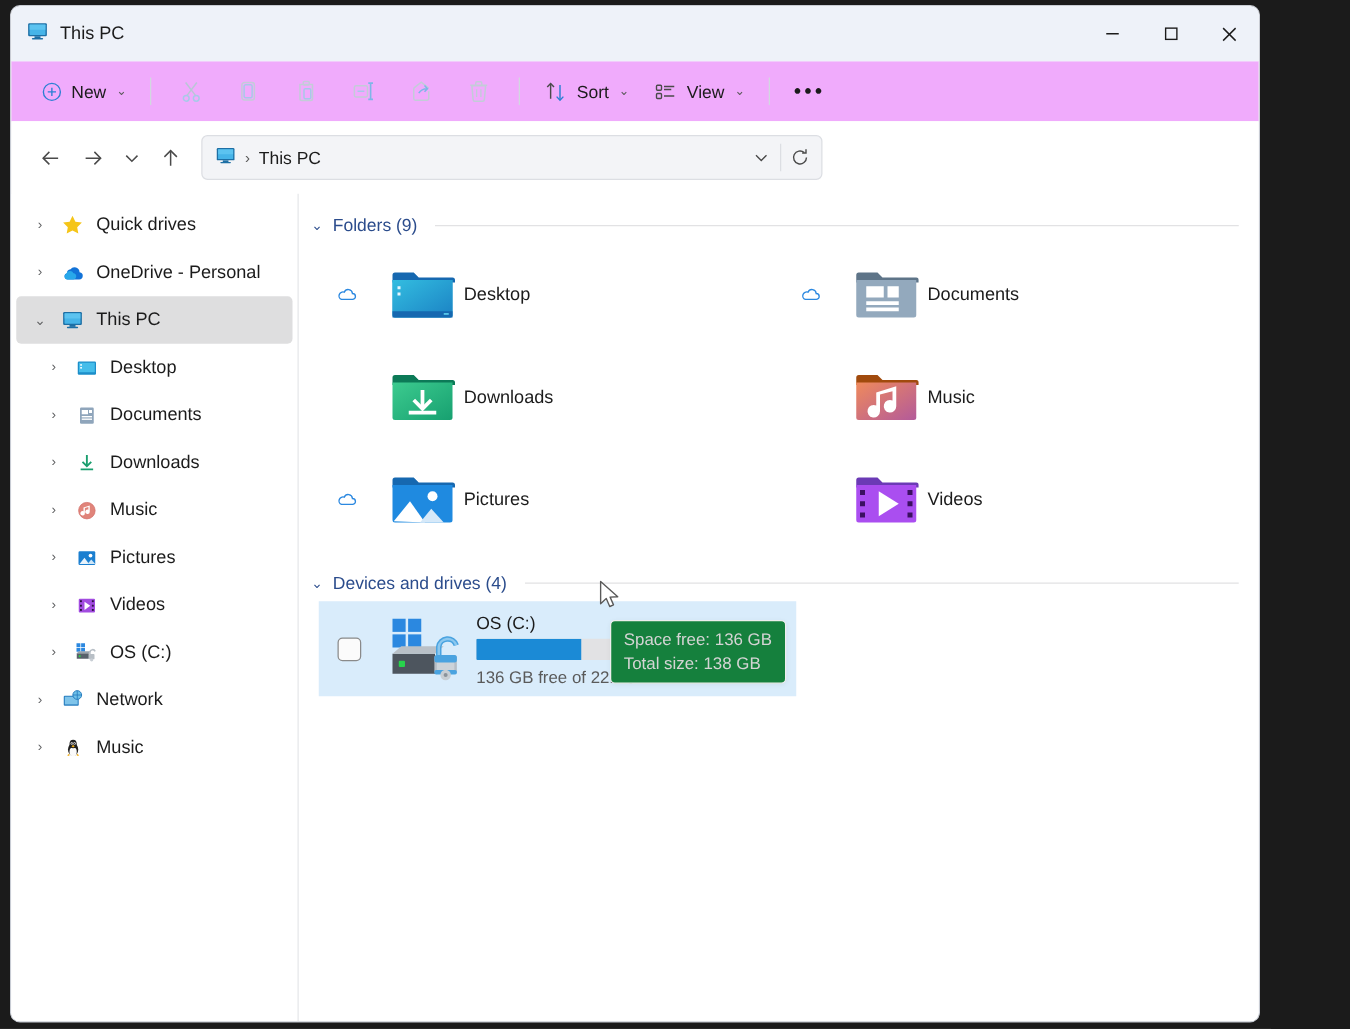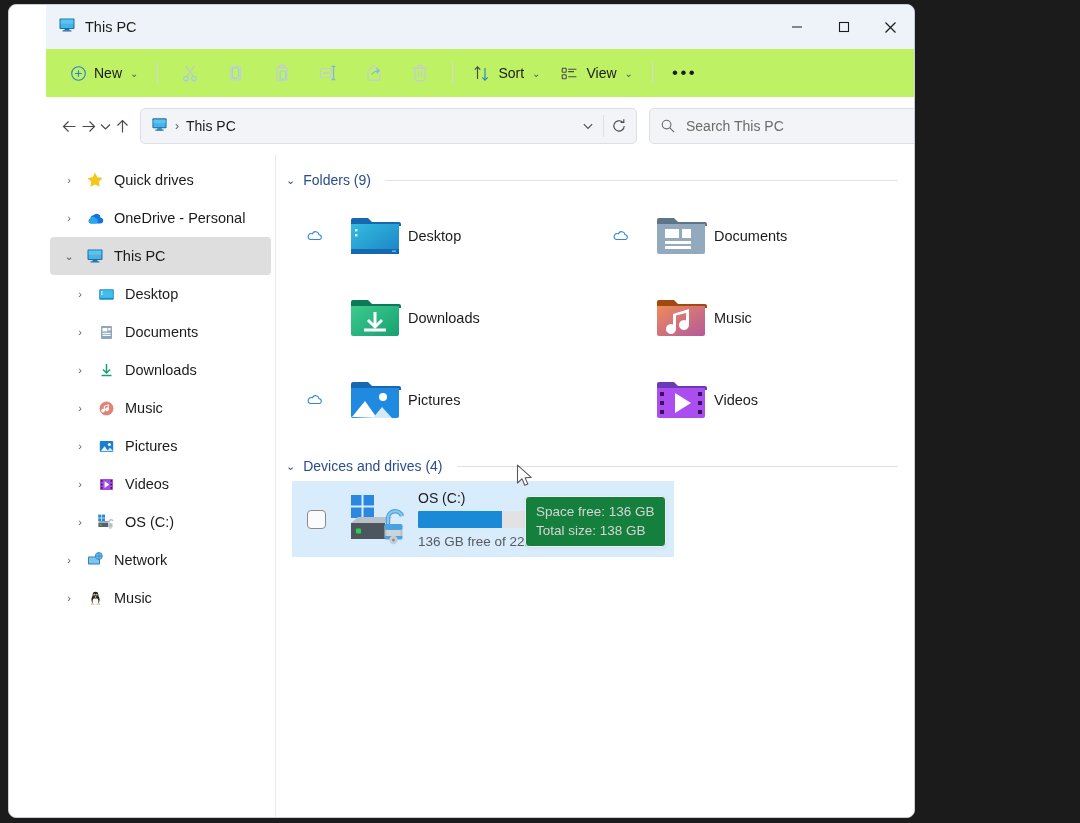--- a/index.html
+++ b/index.html
@@ -5,26 +5,26 @@
   * { box-sizing: border-box; margin: 0; padding: 0; }
   html, body {
     width: 1080px; height: 823px;
     background: #1b1b1b;
     font-family: "Liberation Sans", sans-serif;
     overflow: hidden;
   }
   .window {
     position: absolute;
     left: 8px; top: 4px;
-    width: 907px; height: 814px;
+    width: 1000px; height: 814px;
     background: #ffffff;
     border-radius: 8px;
     border: 1px solid #c8ccd4;
     overflow: hidden;
-    display: flex; flex-direction: column; padding-left: 37px;
+    display: flex; flex-direction: column;
   }
 
   
   .titlebar {
     height: 44px; flex: 0 0 44px;
     background: #eef2f9;
     display: flex; align-items: center;
     position: relative;
   }
   .title-left { display: flex; align-items: center; gap: 9px; padding-left: 12px; }
@@ -32,21 +32,21 @@
   .win-controls { position: absolute; right: 0; top: 0; height: 44px; display: flex; }
   .win-btn {
     width: 47px; height: 44px;
     display: flex; align-items: center; justify-content: center;
     cursor: default;
   }
 
   
   .toolbar {
     height: 48px; flex: 0 0 48px;
-    background: #bef264;
+    background: #f0abfc;
     display: flex; align-items: center;
     padding: 0 14px;
     gap: 0px;
   }
   .tb-item {
     height: 34px;
     display: flex; align-items: center; gap: 7px;
     padding: 0 10px;
     border-radius: 5px;
     cursor: default;
@@ -407,27 +407,20 @@
         <div class="addr-vsep"></div>
         <div class="addr-btn">
           <svg width="16" height="16" viewBox="0 0 17 17">
             <path d="M14 8.5a5.5 5.5 0 1 1-1.9-4.2" fill="none" stroke="#4a4a4a" stroke-width="1.2"></path>
             <path d="M13.6 1.4v3.3h-3.3" fill="none" stroke="#4a4a4a" stroke-width="1.2"></path>
           </svg>
         </div>
       </div>
     </div>
 
-    <div class="searchbox">
-      <svg width="16" height="16" viewBox="0 0 17 17">
-        <circle cx="7" cy="7" r="4.6" fill="none" stroke="#6b6b6b" stroke-width="1.2"></circle>
-        <line x1="10.4" y1="10.4" x2="15" y2="15" stroke="#6b6b6b" stroke-width="1.2"></line>
-      </svg>
-      <span class="search-ph">Search This PC</span>
-    </div>
   </div>
 
   <div class="body">
 
     <div class="sidebar">
 
       <div class="nav-item lvl0">
         <span class="nav-exp">›</span>
         <span class="nav-ico">
           <svg width="18" height="18" viewBox="0 0 18 18">

